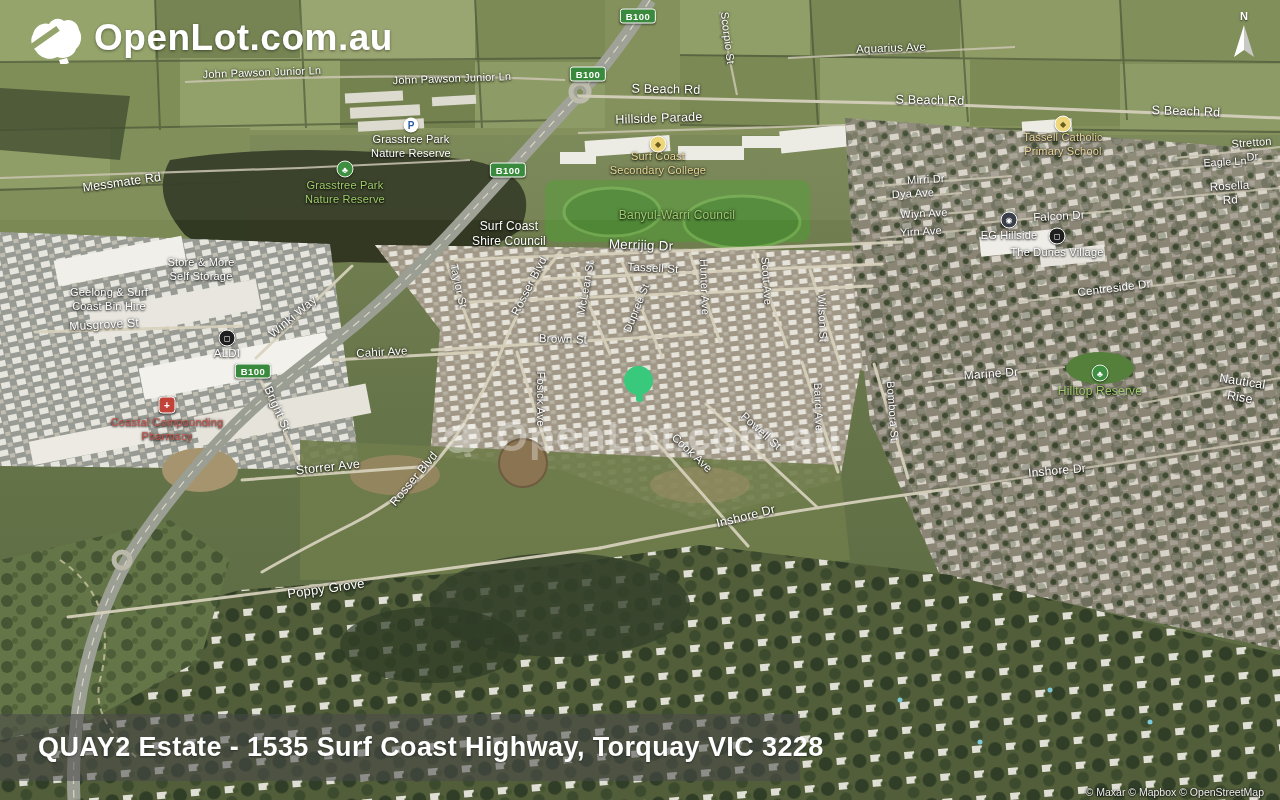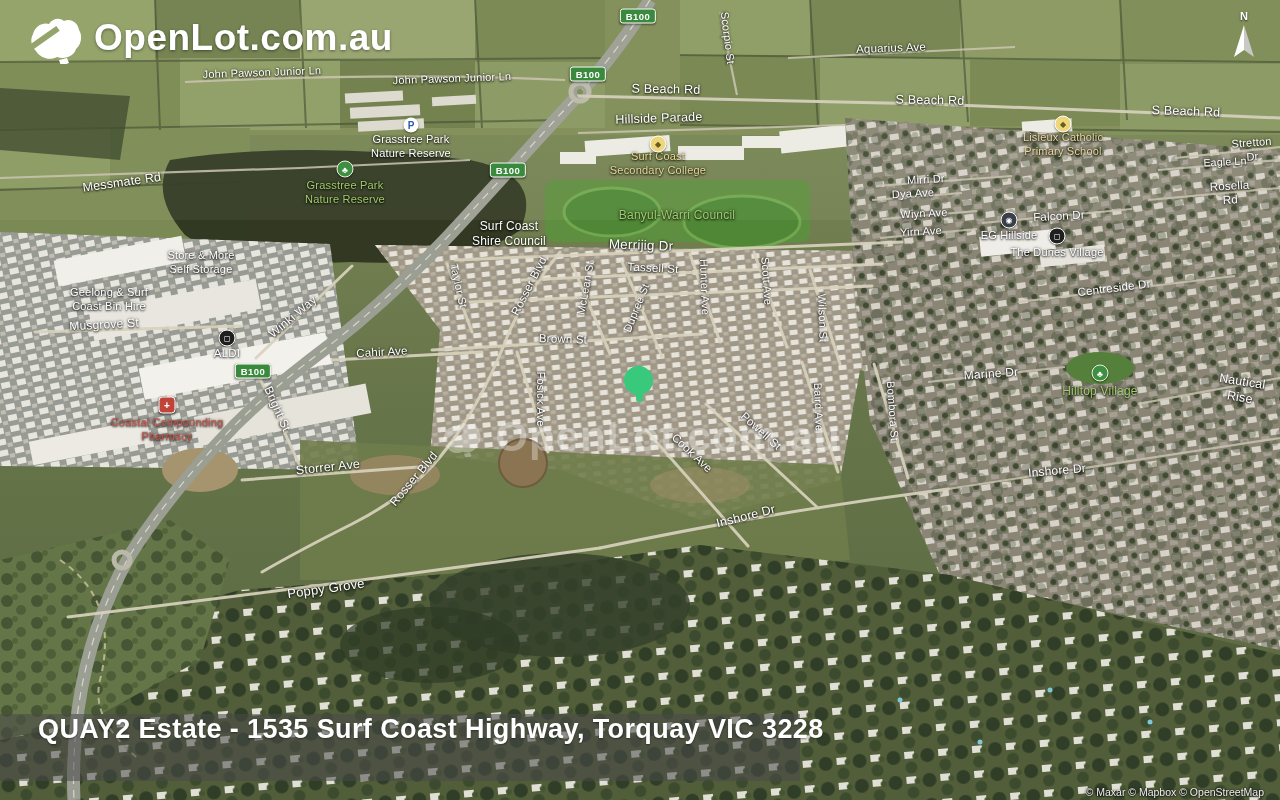--- a/index.html
+++ b/index.html
@@ -39,21 +39,21 @@
   
   .compass{position:absolute;right:18px;top:10px;width:36px;display:flex;flex-direction:column;
            align-items:center;gap:1px;color:#fff;}
   .compass-n{font:700 11px "Liberation Sans",sans-serif;text-shadow:0 1px 2px rgba(0,0,0,.7);}
   
   .watermark{position:absolute;left:640px;top:437px;transform:translate(-50%,-50%);
              display:flex;align-items:center;gap:14px;opacity:.33;color:#fff;}
   .watermark-text{font:600 42px "Liberation Sans",sans-serif;letter-spacing:1px;}
   
   .caption-bar{position:absolute;left:0;top:714px;width:800px;height:67px;
-               background:rgba(72,72,72,.55);display:flex;
+               background:rgba(72,72,72,.55);display:flex;align-items:center;
                padding-left:38px;box-sizing:border-box;}
   .caption-text{font:600 27px "Liberation Sans",sans-serif;color:#fff;letter-spacing:.4px;
                 text-shadow:0 1px 2px rgba(0,0,0,.4);white-space:nowrap;}
   
   .attribution{position:absolute;right:16px;bottom:2px;font:400 10.5px "Liberation Sans",sans-serif;
                color:#f0f0f0;text-shadow:0 0 2px #000,0 1px 2px rgba(0,0,0,.8);text-align:right;}
 </style>
 </head>
 <body>
 
@@ -297,32 +297,32 @@
       <span class="lbl road" style="left: 326px; top: 589px; transform: translate(-50%, -50%) rotate(-8deg); font-size: 13px;">Poppy Grove</span>
       <span class="lbl place" style="left: 411px; top: 147px; transform: translate(-50%, -50%) rotate(0deg);">Grasstree Park
 Nature Reserve</span>
       <span class="lbl park" style="left: 345px; top: 193px; transform: translate(-50%, -50%) rotate(0deg); color: rgb(159, 203, 106);">Grasstree Park
 Nature Reserve</span>
       <span class="lbl school" style="left: 658px; top: 164px; transform: translate(-50%, -50%) rotate(0deg); color: rgb(232, 215, 149);">Surf Coast
 Secondary College</span>
       <span class="lbl park" style="left: 677px; top: 215px; transform: translate(-50%, -50%) rotate(0deg); font-size: 12px; color: rgb(159, 203, 106);">Banyul-Warri Council</span>
       <span class="lbl place" style="left: 509px; top: 234px; transform: translate(-50%, -50%) rotate(0deg); font-size: 12px;">Surf Coast
 Shire Council</span>
-      <span class="lbl place" style="left: 201px; top: 263px; transform: translate(-50%, -50%) rotate(0deg);">Store &amp; More
+      <span class="lbl place" style="left: 201px; top: 270px; transform: translate(-50%, -50%) rotate(0deg);">Store &amp; More
 Self Storage</span>
       <span class="lbl place" style="left: 109px; top: 300px; transform: translate(-50%, -50%) rotate(0deg);">Geelong &amp; Surf
 Coast Bin Hire</span>
       <span class="lbl shop" style="left: 227px; top: 353px; transform: translate(-50%, -50%) rotate(0deg); font-size: 11.5px;">ALDI</span>
       <span class="lbl health" style="left: 167px; top: 430px; transform: translate(-50%, -50%) rotate(0deg); color: rgb(204, 84, 74);">Coastal Compounding
 Pharmacy</span>
-      <span class="lbl school" style="left: 1063px; top: 145px; transform: translate(-50%, -50%) rotate(0deg); color: rgb(232, 215, 149);">Lisieux Catholic
+      <span class="lbl school" style="left: 1063px; top: 145px; transform: translate(-50%, -50%) rotate(0deg); color: rgb(232, 215, 149);">Tassell Catholic
 Primary School</span>
       <span class="lbl shop" style="left: 1009px; top: 236px; transform: translate(-50%, -50%) rotate(0deg);">EG Hillside</span>
       <span class="lbl shop" style="left: 1057px; top: 253px; transform: translate(-50%, -50%) rotate(0deg);">The Dunes Village</span>
-      <span class="lbl park" style="left: 1100px; top: 391px; transform: translate(-50%, -50%) rotate(0deg); font-size: 12px; color: rgb(159, 203, 106);">Hilltop Village</span>
+      <span class="lbl park" style="left: 1100px; top: 391px; transform: translate(-50%, -50%) rotate(0deg); font-size: 12px; color: rgb(159, 203, 106);">Hilltop Reserve</span>
     </div>
   <div id="poi-layer">
       <div class="poi parking" style="left: 411px; top: 125px;">P</div>
       <div class="poi park" style="left: 345px; top: 169px;">♣</div>
       <div class="poi school" style="left: 658px; top: 144px;">◆</div>
       <div class="poi school" style="left: 1063px; top: 124px;">◆</div>
       <div class="poi supermarket" style="left: 227px; top: 338px;">◻</div>
       <div class="poi pharmacy" style="left: 167px; top: 405px;">+</div>
       <div class="poi fuel" style="left: 1009px; top: 220px;">◉</div>
       <div class="poi shopping" style="left: 1057px; top: 236px;">◻</div>

